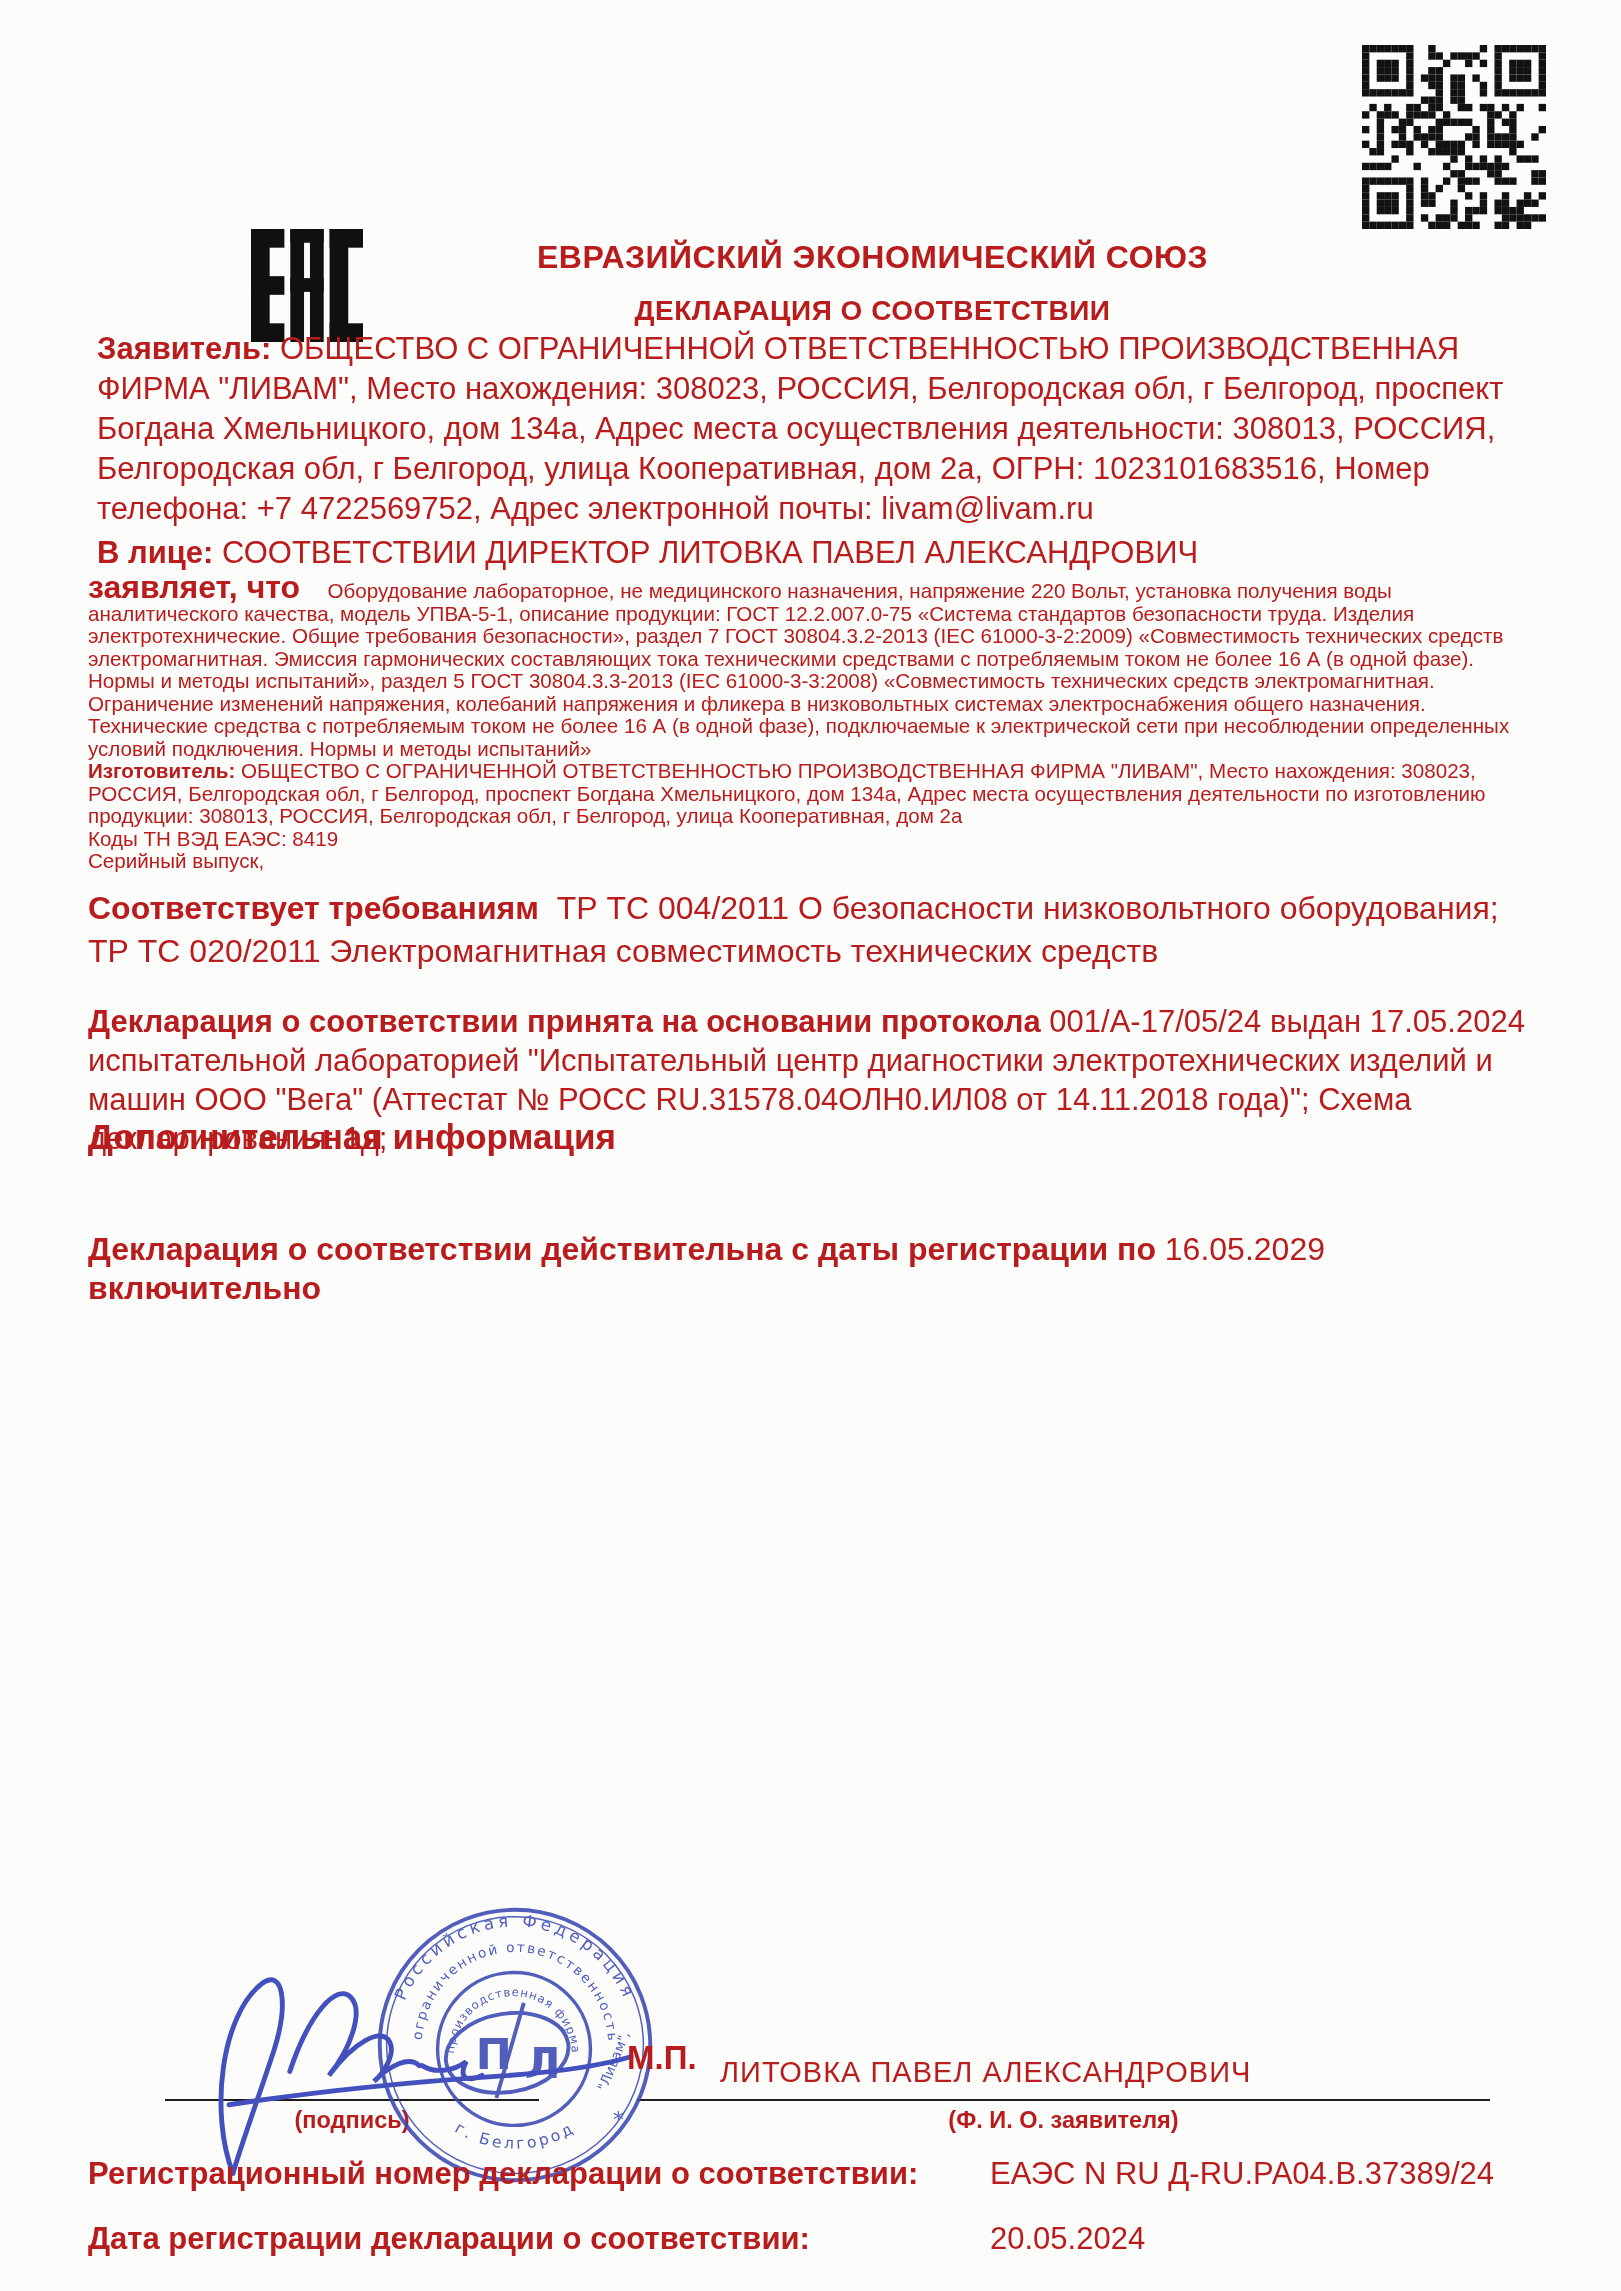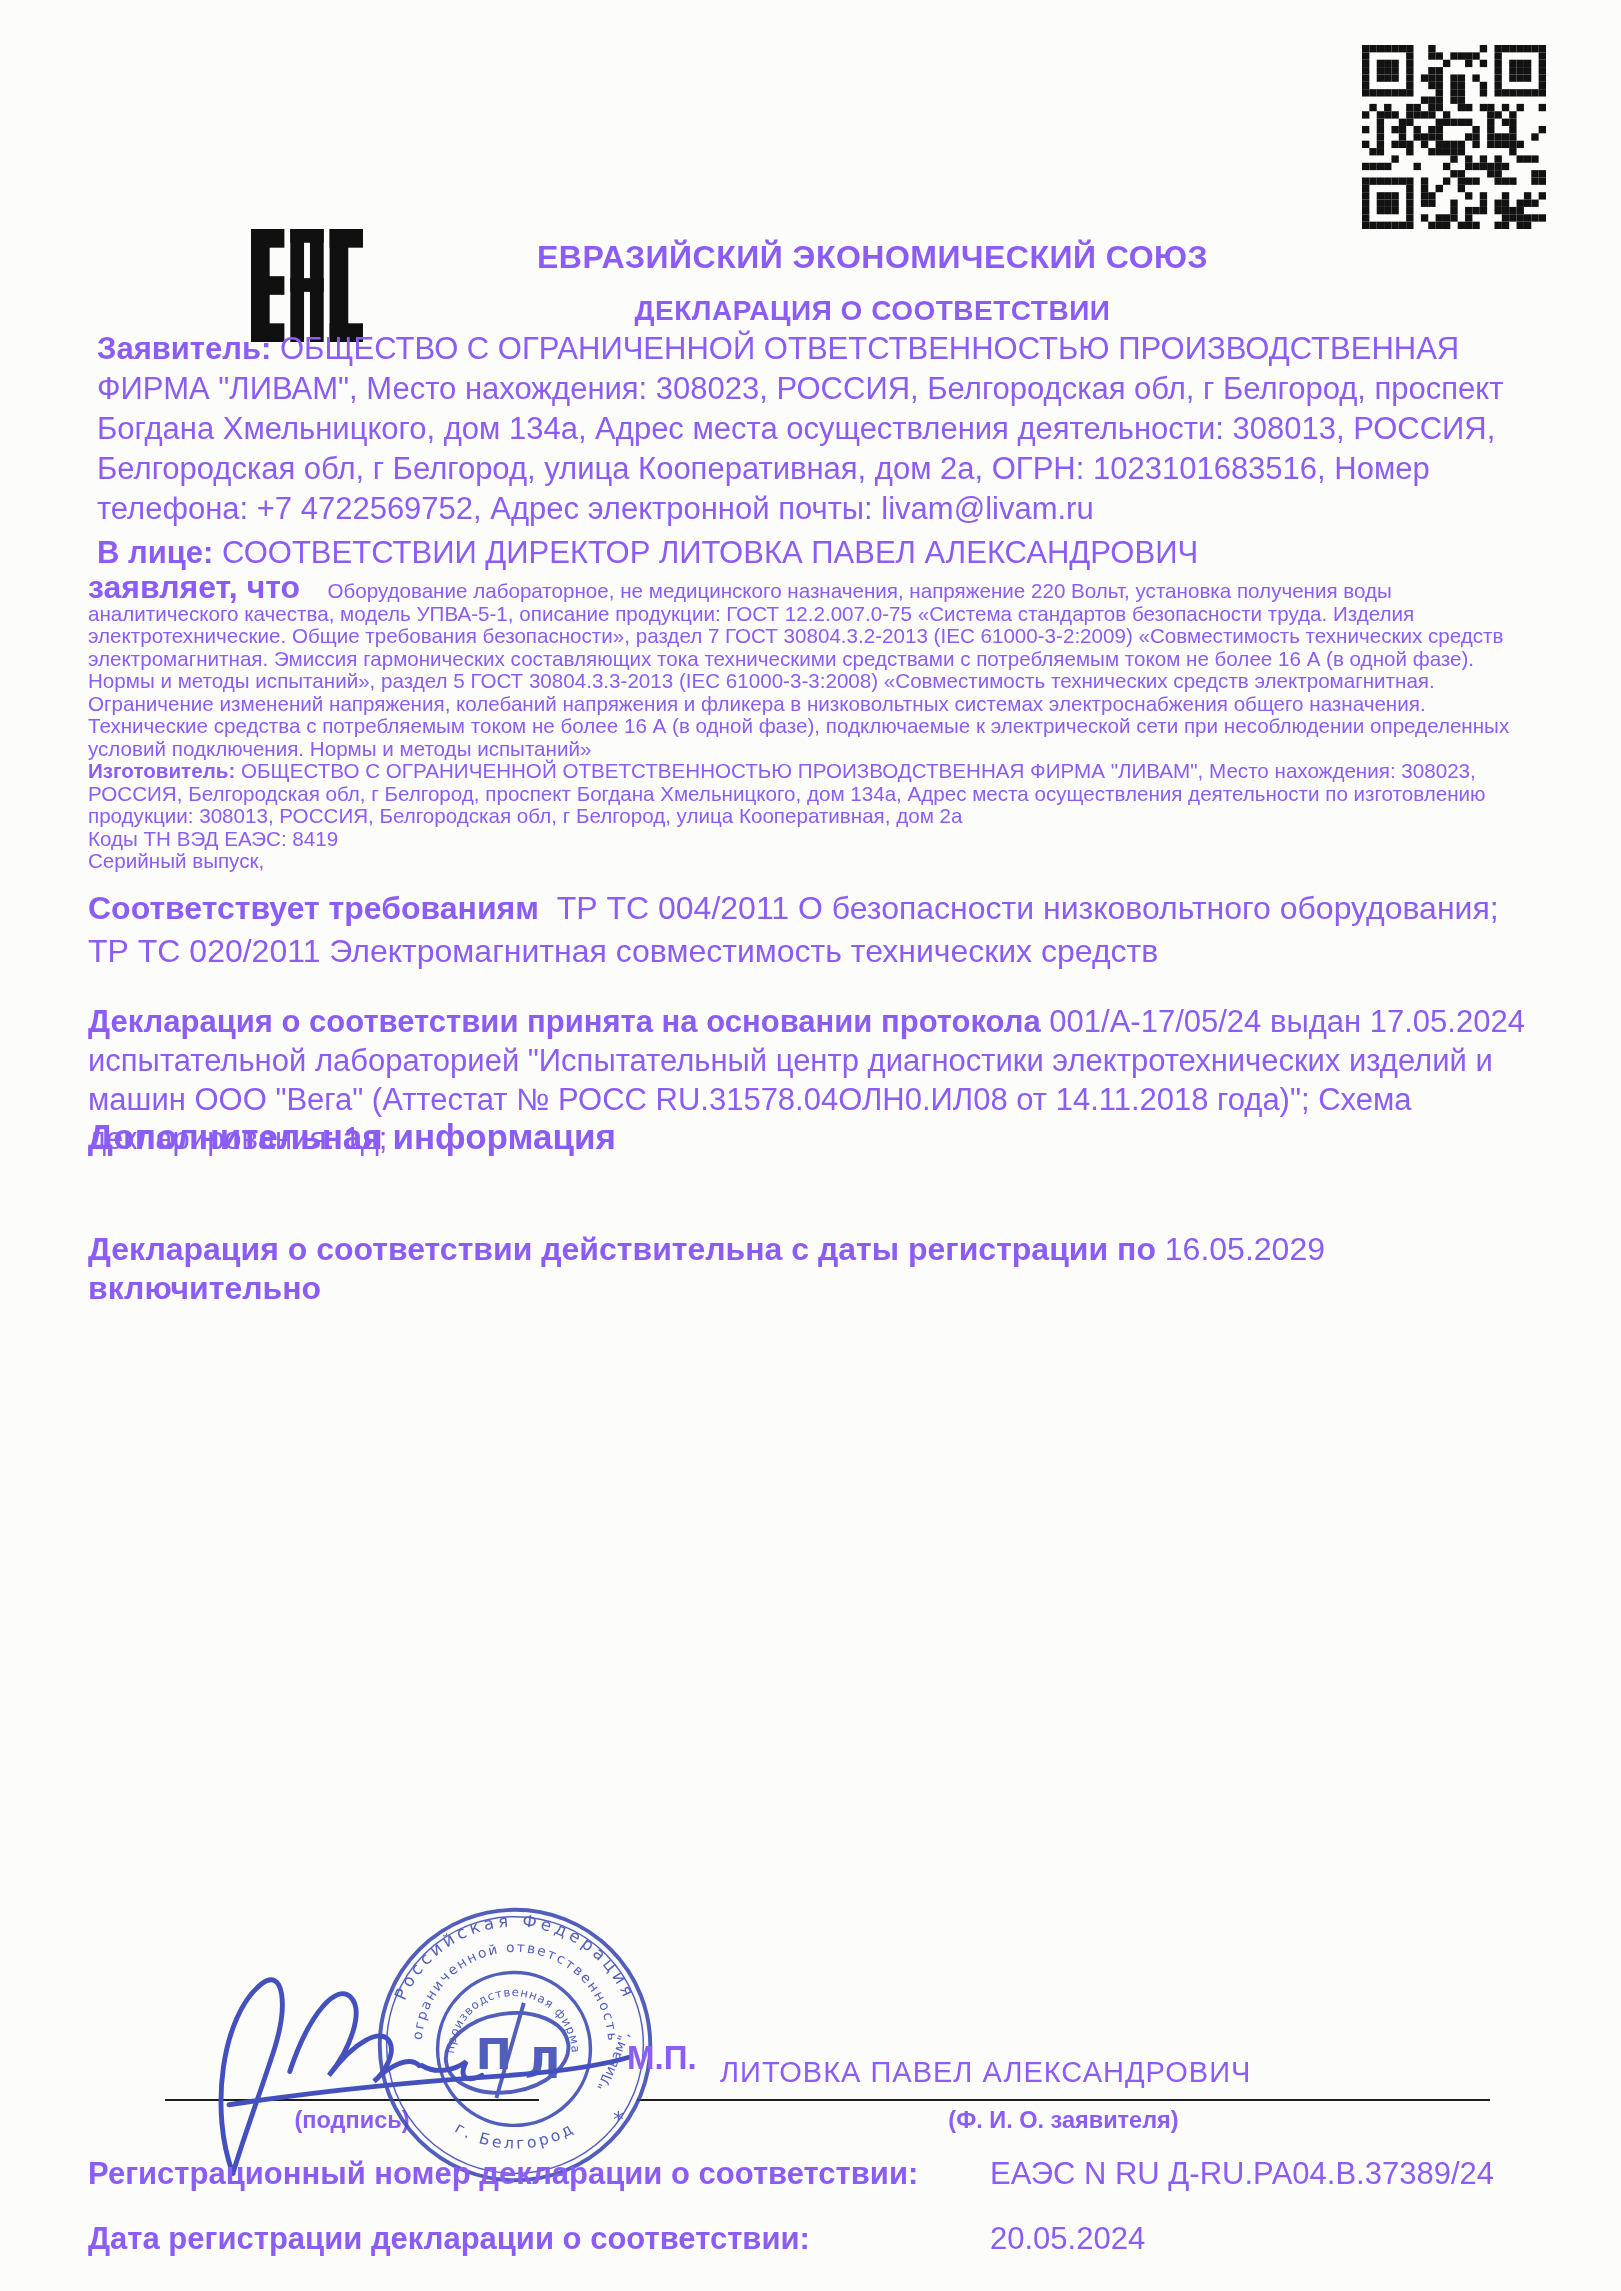--- a/index.html
+++ b/index.html
@@ -1,21 +1,21 @@
 <!DOCTYPE html>
 <html><head>
 <meta charset="utf-8">
 <style>
   html,body{margin:0;padding:0;background:#888;}
   .page{
     position:relative;
     width:1621px;height:2292px;
     background:#fcfcfa;
     font-family:"Liberation Sans","DejaVu Sans",sans-serif;
-    color:#8b5cf6;
+    color:#b91c1c;
     overflow:hidden;
     margin:0 auto;
   }
   .abs{position:absolute;}
   .b{font-weight:bold;}
   .main{font-size:31px;line-height:40px;margin-left:9px;}
   .titles{left:294px;top:239px;width:1157px;text-align:center;}
   .title1{font-size:32px;font-weight:bold;letter-spacing:0.5px;}
   .title2{font-size:28px;font-weight:bold;margin-top:18.6px;letter-spacing:0.5px;}
   .col{left:88px;width:1455px;}

